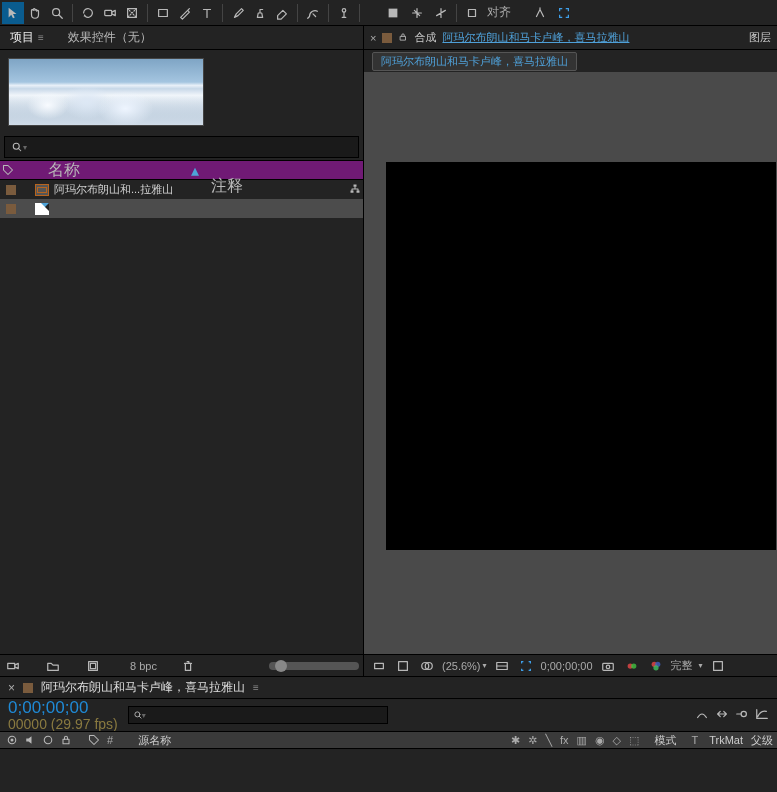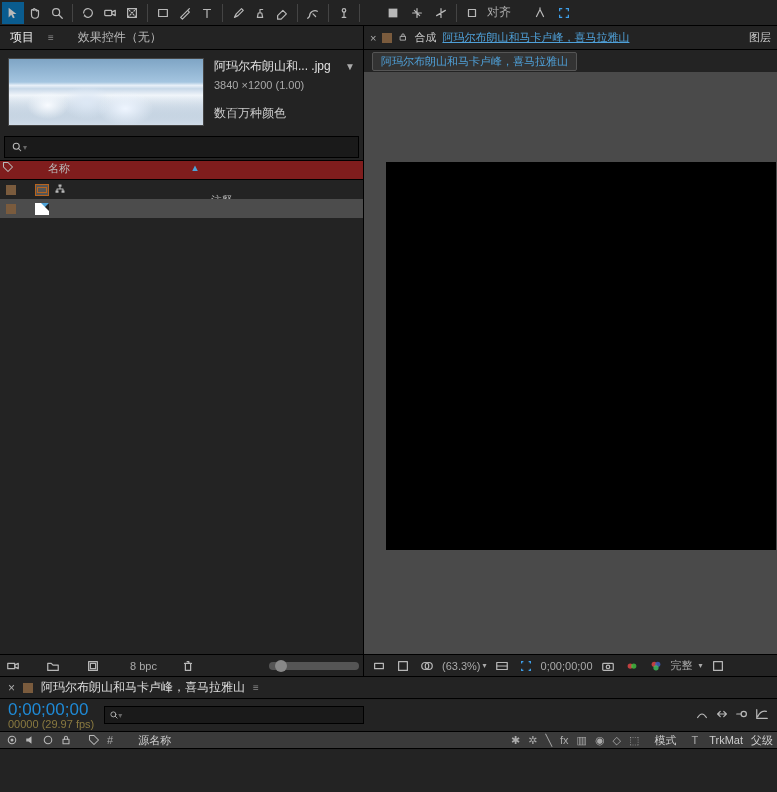--- a/index.html
+++ b/index.html
@@ -49,21 +49,21 @@
   border-right: 1px solid #000;
 }
 .panel-tabs {
   height: 24px;
   display: flex;
   align-items: center;
   padding: 0 10px;
   gap: 24px;
   border-bottom: 1px solid #000;
 }
-.panel-tab { display: flex; align-items: center; gap: 14px; cursor: pointer; }
+.panel-tab { display: flex; align-items: center; gap: 4px; cursor: pointer; }
 .panel-tab.active { color: #e8e8e8; }
 .panel-tab .menu-icon { font-size: 10px; color: #888; }
 
 
 .asset-preview {
   display: flex;
   padding: 8px;
   gap: 10px;
 }
 .thumb {
@@ -100,27 +100,27 @@
   align-items: center;
   padding: 0 6px;
   background: #1a1a1a;
 }
 .search-bar .mag { width:12px; height:12px; margin-right:2px; }
 .search-bar .chev { font-size:8px; color:#666; margin-left:-2px; }
 
 
 .list-header {
   height: 20px;
-  background: #7f1d1d;
-  display: flex;
-  align-items: flex-start;
+  background: #701a75;
+  display: flex;
+  align-items: center;
   padding: 0 2px;
   border-top: 1px solid #000;
   border-bottom: 1px solid #000;
-  font-size: 11px;
+  font-size: 16px;
 }
 .list-header .col-label { display:flex; align-items:center; gap:4px;}
 .list-header .col-name { margin-left: 34px; flex:1;}
 .list-header .sort-arrow { width: 20px; text-align:center; color:#4ea3d8; margin-right: 6px;}
 .list-header .col-comment { width: 150px; margin-top: 32px; }
 
 
 .list-body { flex:1; overflow:auto; }
 .row {
   height: 19px;
@@ -217,21 +217,21 @@
 }
 .tl-tab-row .close-x{color:#aaa;}
 .tl-tab-row .sq{width:10px;height:10px;background:#7a5b3d;}
 .tl-tab-row .title{color:#ddd;}
 .tl-tab-row .menu-icon{color:#888;font-size:10px;}
 
 .tl-time-row{
   height:32px; display:flex; align-items:center; padding:0 8px; gap:10px;
 }
 .tl-time { color:#1f8ad6; font-size:17px; font-weight:500; line-height:1;}
-.tl-frames{ color:#8a7a40; font-size:11px;}
+.tl-frames{ color:#8a7a40; font-size:14px;}
 .tl-time-col{display:flex;flex-direction:column;}
 .tl-search { flex:0 0 260px; height:18px; border:1px solid #000;background:#1a1a1a;display:flex;align-items:center;padding:0 4px;}
 .tl-search svg{width:10px;height:10px;}
 .tl-right-icons{margin-left:auto;display:flex;align-items:center;gap:6px;color:#aaa;}
 
 .tl-header{
   height:18px; background:#3a3a3a; border-top:1px solid #000;border-bottom:1px solid #000;
   display:flex; align-items:center; padding:0 4px; font-size:11px; gap:2px;
 }
 .tl-header .ic{width:16px;height:16px;display:flex;align-items:center;justify-content:center;color:#aaa;}
@@ -379,28 +379,20 @@
         <span>项目</span>
         <span class="menu-icon">≡</span>
       </div>
       <div class="panel-tab">
         <span>效果控件（无）</span>
       </div>
     </div>
 
     <div class="asset-preview">
       <div class="thumb"></div>
-      <div class="asset-meta">
-        <div class="asset-title">
-          <span>阿玛尔布朗山和... .jpg</span>
-          <span class="chev">▼</span>
-        </div>
-        <div class="asset-sub">3840 ×1200 (1.00)</div>
-        <div class="asset-colors">数百万种颜色</div>
-      </div>
     </div>
 
     <div class="search-bar">
       <svg class="mag" viewBox="0 0 16 16">
           <circle class="stroke" cx="7" cy="7" r="4"></circle>
           <path class="stroke" d="M10 10 L13 13"></path>
         </svg>
       <span class="chev">▾</span>
     </div>
 
@@ -415,20 +407,21 @@
       <div class="col-comment">注释</div>
     </div>
 
     <div class="list-body">
       <div class="row">
         <div class="swatch"></div>
         <div class="spacer"></div>
         <div class="icon-slot">
             <div class="comp-icon"></div>
           </div>
+        <div class="name">阿玛尔布朗山和...拉雅山</div>
         <div class="flow-icon"><svg viewBox="0 0 16 16">
               <rect class="fillc" x="6" y="2" width="4" height="3"></rect>
               <rect class="fillc" x="2" y="10" width="4" height="3"></rect>
               <rect class="fillc" x="10" y="10" width="4" height="3"></rect>
               <path class="stroke" d="M8 5 V8 M4 10 V8 H12 V10"></path>
             </svg></div>
       </div>
       <div class="row selected">
         <div class="swatch"></div>
         <div class="spacer"></div>
@@ -495,21 +488,21 @@
             <rect class="stroke" x="3" y="3" width="10" height="10"></rect>
           </svg>
         </div>
       <div class="vf-btn">
           <svg width="14" height="14" viewBox="0 0 16 16">
             <circle class="stroke" cx="6" cy="8" r="4"></circle>
             <circle class="stroke" cx="10" cy="8" r="4"></circle>
           </svg>
         </div>
       <div class="zoom">
-        <span>(63.3%)</span>
+        <span>(25.6%)</span>
         <span class="chev">▾</span>
       </div>
       <div class="vf-btn">
           <svg width="14" height="14" viewBox="0 0 16 16">
             <rect class="stroke" x="2" y="4" width="12" height="8"></rect>
             <path class="stroke" d="M2 8 H14"></path>
           </svg>
         </div>
       <div class="vf-btn" style="color:#3fa0ea;">
           <svg width="14" height="14" viewBox="0 0 16 16">

